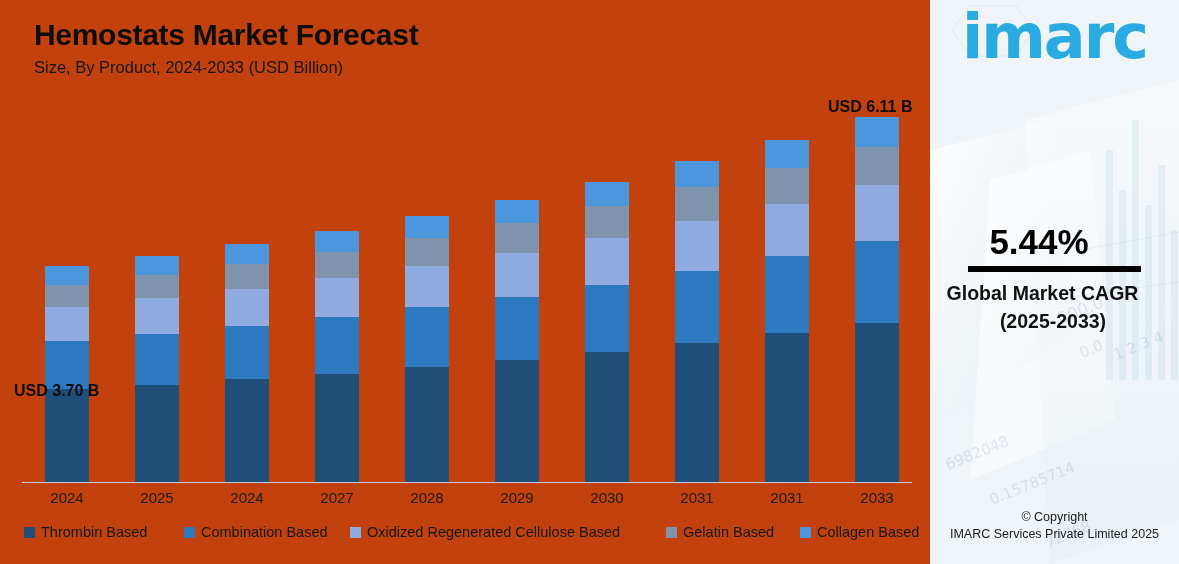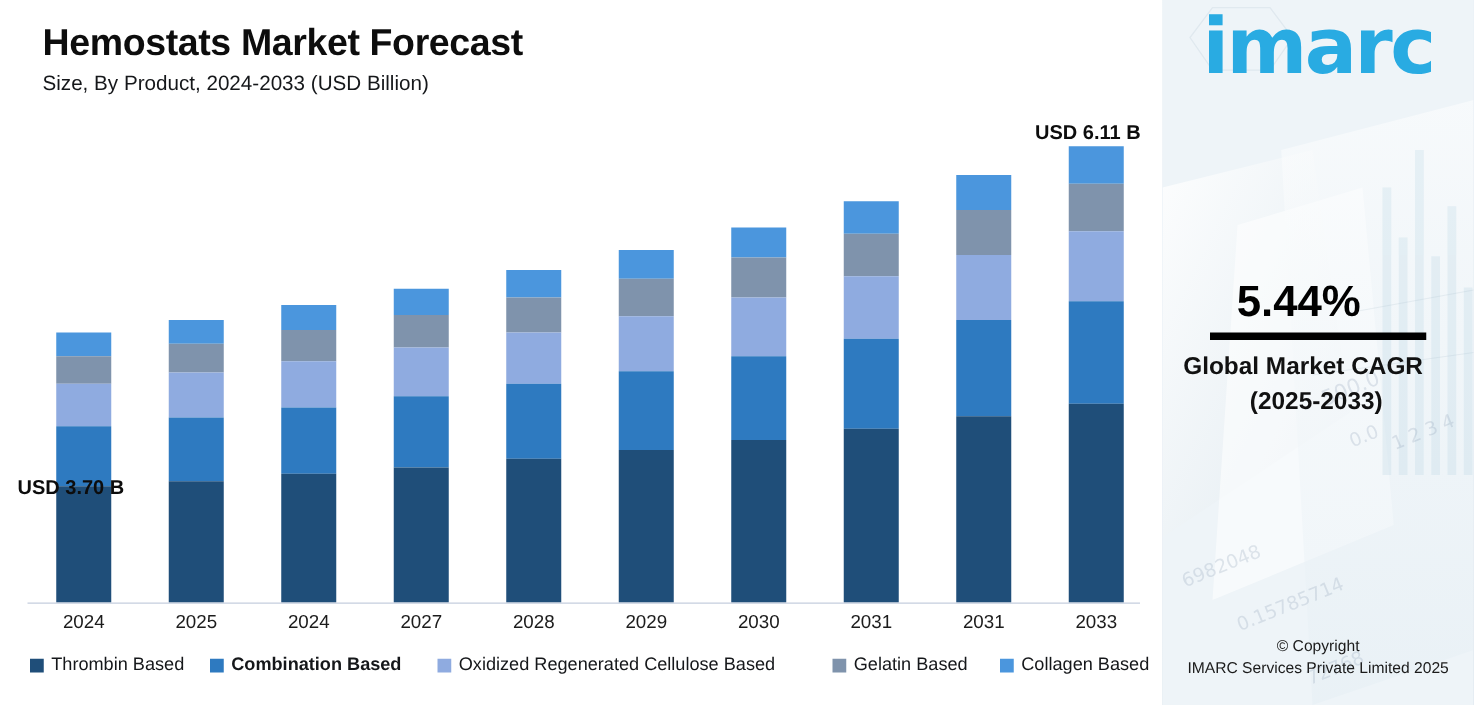--- a/index.html
+++ b/index.html
@@ -6,21 +6,21 @@
   body{
     width:1179px;height:564px;overflow:hidden;
     font-family:"Liberation Sans", sans-serif;
     background:#dde4f1;
   }
   #root{position:relative;width:1179px;height:564px;}
 
   
   #chart-panel{
     position:absolute;left:0;top:0;width:930px;height:564px;
-    background:#ffffff;
+    background:#c2410c;
   }
   #chart-title{
     position:absolute;left:34px;top:18px;
     font-size:30px;font-weight:bold;color:#0d0d0d;letter-spacing:-0.3px;
   }
   #chart-subtitle{
     position:absolute;left:34px;top:58px;
     font-size:16.5px;color:#15171a;font-weight:400;
   }
 
@@ -203,21 +203,21 @@
       </div>
 
     <div class="callout" id="callout-first">USD 3.70 B</div>
     <div class="callout" id="callout-last">USD 6.11 B</div>
 
     <div id="legend">
         <div class="legend-item" style="left: 24px;">
           <span class="legend-swatch" style="background: rgb(31, 78, 121);"></span>
           <span>Thrombin Based</span>
         </div>
-        <div class="legend-item" style="left: 168px; font-weight: bold;">
+        <div class="legend-item" style="left: 184px;">
           <span class="legend-swatch" style="background: rgb(46, 122, 192);"></span>
           <span>Combination Based</span>
         </div>
         <div class="legend-item" style="left: 350px;">
           <span class="legend-swatch" style="background: rgb(143, 171, 224);"></span>
           <span>Oxidized Regenerated Cellulose Based</span>
         </div>
         <div class="legend-item" style="left: 666px;">
           <span class="legend-swatch" style="background: rgb(127, 147, 172);"></span>
           <span>Gelatin Based</span>

